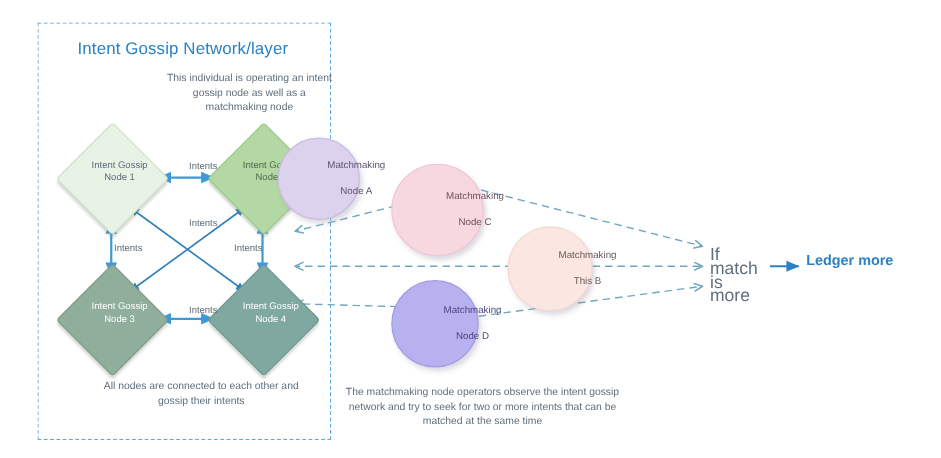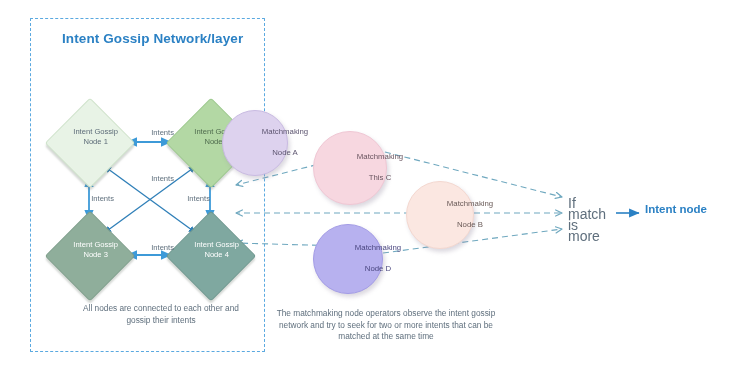--- a/index.html
+++ b/index.html
@@ -11,21 +11,21 @@
   #stage{position:absolute;left:0;top:0;width:753px;height:366px;}
   svg.layer{position:absolute;left:0;top:0;width:753px;height:366px;pointer-events:none;}
 
   
   .gossip-box{
     position:absolute;left:30px;top:18px;width:233px;height:332px;
     border:1.4px dashed #5aa9e0;background:transparent;border-radius:1px;
   }
   .gossip-title{
     position:absolute;left:62px;top:31px;width:200px;
-    font-size:13.5px;font-weight:bold;color:#2b81c4;letter-spacing:.1px;
+    font-size:13.5px;font-weight:normal;color:#2b81c4;letter-spacing:.1px;
     white-space:nowrap;
   }
   .note{
     position:absolute;font-size:8.3px;line-height:11.6px;color:#5f6f7d;
     text-align:center;
   }
   .note-individual{left:133px;top:57px;width:133px;}
   .note-allnodes{left:75px;top:303px;width:172px;}
   .note-operators{left:272px;top:308px;width:228px;}
 
@@ -77,20 +77,21 @@
 </style>
 </head>
 <body>
 
 <div id="stage">
 
   <div class="gossip-box"></div>
 
   <div class="gossip-title">Intent Gossip Network/layer</div>
 
+  <div class="note note-individual">This individual is operating an intent gossip node as well as a matchmaking node</div>
   <div class="note note-operators">The matchmaking node operators observe the intent gossip network and try to seek for two or more intents that can be matched at the same time</div>
   <div class="note note-allnodes">All nodes are connected to each other and gossip their intents</div>
 
   <svg class="layer" viewBox="0 0 753 366">
     <defs>
       <marker id="ah-blue" markerWidth="7" markerHeight="7" refX="5.6" refY="3" orient="auto">
         <path d="M0,0.4 L6,3 L0,5.6 z" fill="#3d9ad8"></path>
       </marker>
       <marker id="ah-blue-start" markerWidth="7" markerHeight="7" refX="5.6" refY="3" orient="auto-start-reverse">
         <path d="M0,0.4 L6,3 L0,5.6 z" fill="#3d9ad8"></path>
@@ -165,35 +166,35 @@
 
   <div class="circle cA">
     <span>
       <span>Matchmaking</span><br>
       <span>Node A</span>
     </span>
   </div>
   <div class="circle cC">
     <span>
       <span>Matchmaking</span><br>
-      <span>This C</span>
+      <span>Node C</span>
     </span>
   </div>
   <div class="circle cB">
     <span>
       <span>Matchmaking</span><br>
-      <span>Node B</span>
+      <span>This B</span>
     </span>
   </div>
   <div class="circle cD">
     <span>
       <span>Matchmaking</span><br>
       <span>Node D</span>
     </span>
   </div>
 
   <div class="match-text">
     <span>If match</span><br>
     <span>is more</span>
   </div>
-  <div class="ledger">Intent node</div>
+  <div class="ledger">Ledger more</div>
 
 </div>
 
 </body></html>

